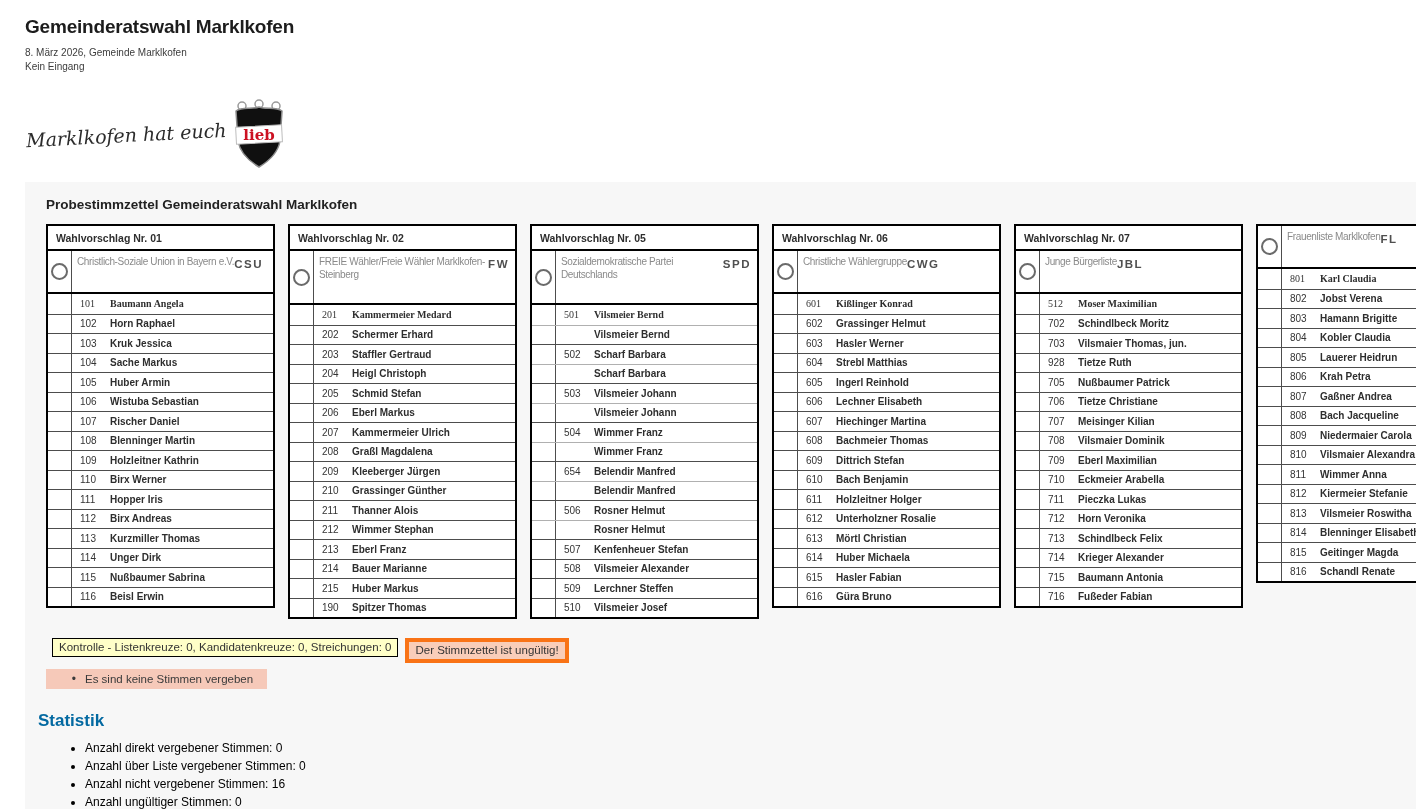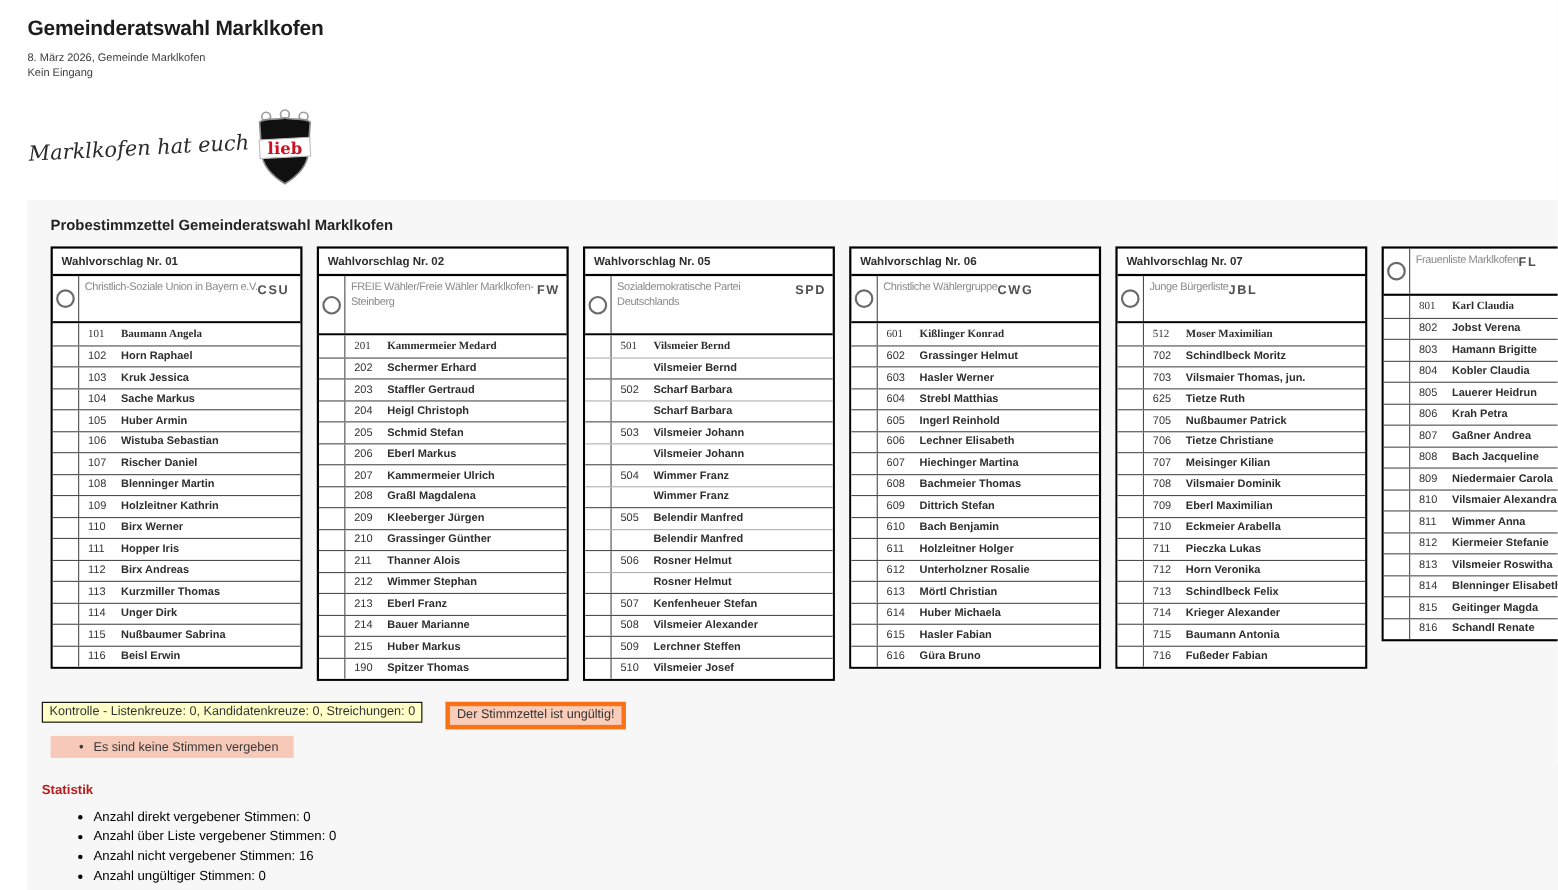--- a/index.html
+++ b/index.html
@@ -39,28 +39,28 @@
   .wv-party-name { font-size:10px; letter-spacing:-0.35px; color:#8a8a8a; line-height:12.5px; }
   .wv-party-abbr { font-size:11.5px; font-weight:bold; color:#4f4f4f; letter-spacing:1.5px; margin-top:2px; }
 
   .wv-row { display:flex; align-items:center; height:19.5px; border-top:1px solid #4d4d4d; background:#fff; }
   .wv-party + .wv-row { border-top:none;font-family:Liberation Serif, serif; }
   .wv-row.cont { border-top:1px solid #b0b0b0; }
   .wv-box { width:24px; flex:none; align-self:stretch; border-right:1px solid #4d4d4d; }
   .wv-num { flex:none; width:24px; margin-left:8px; font-size:10px; color:#333; }
   .wv-name { font-size:10px; font-weight:bold; color:#2e2e2e; margin-left:6px; white-space:nowrap; }
 
-  .control-row { margin:19px 0 0 0; display:flex; gap:21px; align-items:flex-start; }
+  .control-row { margin:19px 0 0 14px; display:flex; gap:7px; align-items:flex-start; }
   .kontrolle-box { background:var(--kontrolle-bg,#ffffc8); border:1px solid #000; padding:2px 6px 3px 6px; font-size:11.5px; color:#333; }
   .invalid-box { background:var(--invalid-bg,#f9cdb9); border:4px solid #f97316; padding:2px 6px 3px 6px; font-size:11.5px; color:#333; }
 
   .warning-chip { display:inline-block; background:var(--highlight-bg,#f6c9b9); margin:6px 0 0 8px; padding:3px 14px 3px 0; font-size:11.5px; color:#3a3a3a; }
   .warning-chip .bullet { display:inline-block; width:30px; text-align:right; margin-right:9px; font-size:12px; }
 
-  .stat-heading { font-size:12px; font-weight:bold; color:#b91c1c; margin:22px 0 0 0; }
+  .stat-heading { font-size:17px; font-weight:bold; color:#0369a1; margin:22px 0 0 0; }
   .stat-list { margin:10px 0 0 0; padding-left:47px; }
   .stat-list li { font-size:12px; color:#000000; margin-bottom:4px; }
 </style>
 </head>
 <body>
 
 <div class="top">
   <h1 class="page-title">Gemeinderatswahl Marklkofen</h1>
   <div class="sub">8. März 2026, Gemeinde Marklkofen</div>
   <div class="sub">Kein Eingang</div>
@@ -312,21 +312,21 @@
           <span class="wv-num">504</span>
           <span class="wv-name">Wimmer Franz</span>
         </div>
         <div class="wv-row cont">
           <div class="wv-box"></div>
           <span class="wv-num"></span>
           <span class="wv-name">Wimmer Franz</span>
         </div>
         <div class="wv-row">
           <div class="wv-box"></div>
-          <span class="wv-num">505</span>
+          <span class="wv-num">654</span>
           <span class="wv-name">Belendir Manfred</span>
         </div>
         <div class="wv-row cont">
           <div class="wv-box"></div>
           <span class="wv-num"></span>
           <span class="wv-name">Belendir Manfred</span>
         </div>
         <div class="wv-row">
           <div class="wv-box"></div>
           <span class="wv-num">506</span>
@@ -471,21 +471,21 @@
           <span class="wv-num">702</span>
           <span class="wv-name">Schindlbeck Moritz</span>
         </div>
         <div class="wv-row">
           <div class="wv-box"></div>
           <span class="wv-num">703</span>
           <span class="wv-name">Vilsmaier Thomas, jun.</span>
         </div>
         <div class="wv-row">
           <div class="wv-box"></div>
-          <span class="wv-num">625</span>
+          <span class="wv-num">928</span>
           <span class="wv-name">Tietze Ruth</span>
         </div>
         <div class="wv-row">
           <div class="wv-box"></div>
           <span class="wv-num">705</span>
           <span class="wv-name">Nußbaumer Patrick</span>
         </div>
         <div class="wv-row">
           <div class="wv-box"></div>
           <span class="wv-num">706</span>

